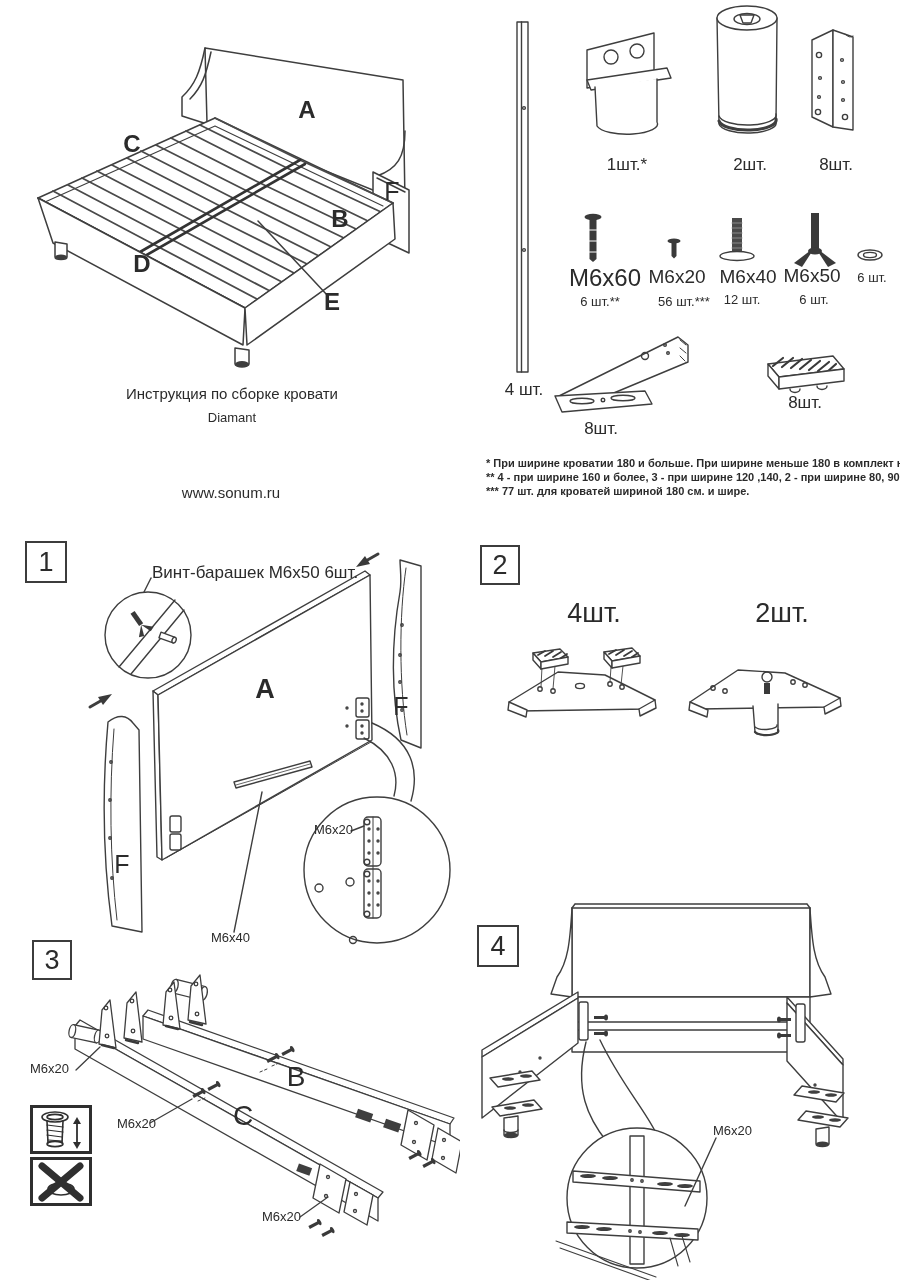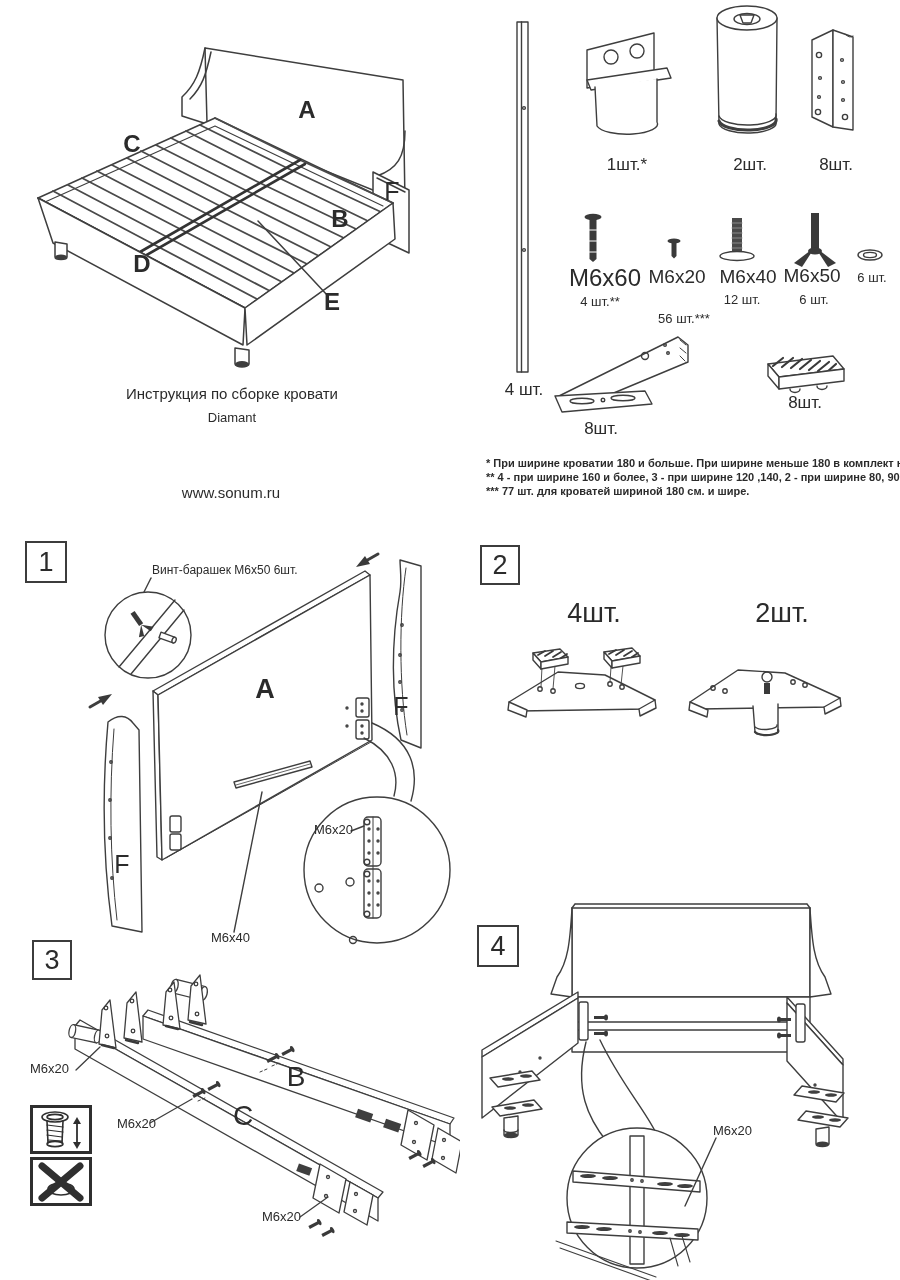--- a/index.html
+++ b/index.html
@@ -124,23 +124,23 @@
       <path stroke="#3a3a3a" stroke-width="2.2" d="M288,366 l10,-8 M297,367 l11,-9 M306,368 l11,-9 M315,369 l11,-9 M324,370 l11,-9 M333,371 l11,-9 M342,372 l9,-8"></path>
       <path fill="#fff" d="M283,364 L294,377 L294,389 L283,376 Z"></path>
       <path fill="#fff" d="M294,377 L359,369 L359,381 L294,389 Z"></path>
       <path d="M305,389 a5,3.5 0 0 0 10,0 M332,386 a5,3.5 0 0 0 10,0"></path>
     </g>
   </svg>
   <div class="lbl ctr" style="left:627px;top:156px;font-size:17px">1шт.*</div>
   <div class="lbl ctr" style="left:750px;top:156px;font-size:17px">2шт.</div>
   <div class="lbl ctr" style="left:836px;top:156px;font-size:17px">8шт.</div>
   <div class="lbl ctr" style="left:605px;top:265px;font-size:24px">М6х60</div>
-  <div class="lbl ctr" style="left:600px;top:295px;font-size:13px">4 шт.**</div>
+  <div class="lbl ctr" style="left:600px;top:295px;font-size:13px">6 шт.**</div>
   <div class="lbl ctr" style="left:677px;top:267px;font-size:19px">М6х20</div>
-  <div class="lbl ctr" style="left:684px;top:312px;font-size:13px">56 шт.***</div>
+  <div class="lbl ctr" style="left:684px;top:295px;font-size:13px">56 шт.***</div>
   <div class="lbl ctr" style="left:748px;top:267px;font-size:19px">М6х40</div>
   <div class="lbl ctr" style="left:742px;top:293px;font-size:13px">12 шт.</div>
   <div class="lbl ctr" style="left:812px;top:266px;font-size:19px">М6х50</div>
   <div class="lbl ctr" style="left:814px;top:293px;font-size:13px">6 шт.</div>
   <div class="lbl ctr" style="left:872px;top:271px;font-size:13px">6 шт.</div>
   <div class="lbl ctr" style="left:524px;top:381px;font-size:17px">4 шт.</div>
   <div class="lbl ctr" style="left:601px;top:420px;font-size:17px">8шт.</div>
   <div class="lbl ctr" style="left:805px;top:394px;font-size:17px">8шт.</div>
 
   <div class="lbl bold" style="left:486px;top:458px;font-size:11px">* При ширине кроватии 180 и больше. При ширине меньше  180 в комплект не входит.</div>
@@ -223,21 +223,21 @@
       <circle cx="347" cy="344" r="2.8"></circle>
         <circle cx="347" cy="384" r="2.8"></circle>
       <circle cx="330" cy="352" r="4"></circle>
         <circle cx="299" cy="358" r="4"></circle>
         <circle cx="333" cy="410" r="3.5"></circle>
       <line x1="331" y1="301" x2="344" y2="296"></line>
 
       <line x1="214" y1="402" x2="242" y2="262"></line>
     </g>
   </svg>
-  <div class="lbl" style="left:152px;top:564px;font-size:12px">Винт-барашек М6х50 6шт.</div>
+  <div class="lbl" style="left:152px;top:564px;font-size:17px">Винт-барашек М6х50 6шт.</div>
   <div class="lbl ctr bold" style="left:265px;top:675px;font-size:27px">A</div>
   <div class="lbl ctr" style="left:401px;top:693px;font-size:25px">F</div>
   <div class="lbl ctr" style="left:122px;top:851px;font-size:25px">F</div>
   <div class="lbl" style="left:314px;top:823px;font-size:13px">М6х20</div>
   <div class="lbl" style="left:211px;top:931px;font-size:13px">М6х40</div>
 
   <div class="stepbox" style="left:480px;top:545px">2</div>
   <svg class="abs" style="left:470px;top:540px" width="430" height="215" viewBox="0 0 430 215">
     <g fill="none" stroke="#3e3e3e" stroke-width="1.4" stroke-linejoin="round" stroke-linecap="round">
 

